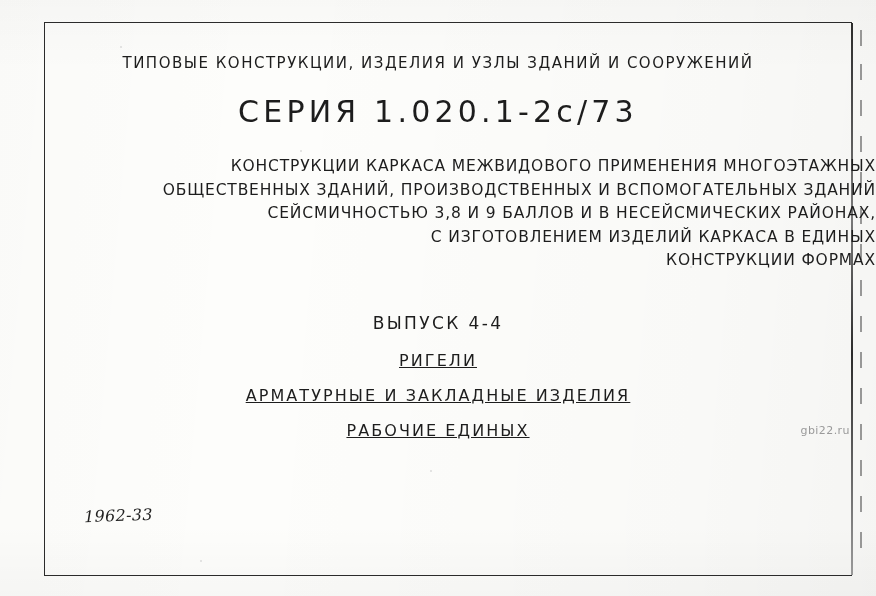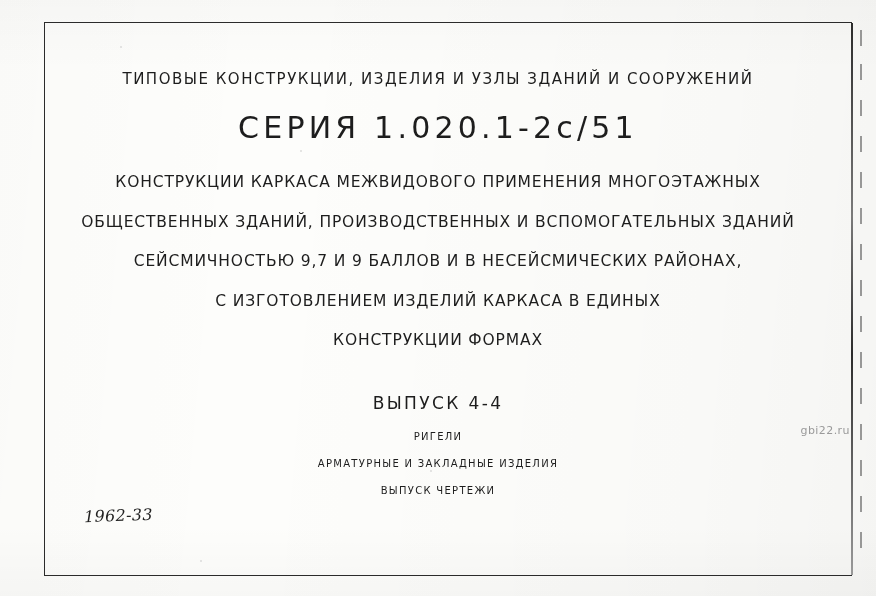--- a/index.html
+++ b/index.html
@@ -75,53 +75,54 @@
     right: 0;
     top: 54px;
     text-align: center;
     color: #1d1d1d;
   }
 
   .line {
     font-family: "DejaVu Sans", sans-serif;
     letter-spacing: 0.06em;
     white-space: pre;
-    margin-top: 16px;
   }
 
   .series-head {
     font-size: 15px;
     letter-spacing: 0.1em;
     margin-bottom: 22px;
   }
 
   .series-no {
     font-size: 30px;
     letter-spacing: 0.14em;
     margin-bottom: 26px;
   }
 
   .desc {
     font-size: 15.5px;
     line-height: 1.52;
     letter-spacing: 0.055em;
+    text-align: right;
   }
 
   .issue-block {
     margin-top: 40px;
   }
   .issue {
     font-size: 17px;
     letter-spacing: 0.14em;
     margin-bottom: 18px;
   }
   .issue-sub {
-    font-size: 10px;
+    font-size: 16px;
     letter-spacing: 0.13em;
     margin-bottom: 16px;
+    text-decoration: underline;
   }
 
   
   .watermark {
     position: absolute;
     right: 26px;
     top: 424px;
     font-size: 11px;
     color: #9a9a9a;
     letter-spacing: 0.04em;
@@ -174,35 +175,35 @@
     <i style="top:394px"></i>
     <i style="top:430px"></i>
     <i style="top:466px"></i>
     <i style="top:502px"></i>
   </div>
 
   <div class="content">
 
     <div class="line series-head">ТИПОВЫЕ КОНСТРУКЦИИ, ИЗДЕЛИЯ И УЗЛЫ ЗДАНИЙ И СООРУЖЕНИЙ</div>
 
-    <div class="line series-no">СЕРИЯ 1.020.1-2с/51</div>
+    <div class="line series-no">СЕРИЯ 1.020.1-2с/73</div>
 
     <div>
       <div class="line desc">КОНСТРУКЦИИ КАРКАСА МЕЖВИДОВОГО ПРИМЕНЕНИЯ МНОГОЭТАЖНЫХ</div>
       <div class="line desc">ОБЩЕСТВЕННЫХ ЗДАНИЙ, ПРОИЗВОДСТВЕННЫХ И ВСПОМОГАТЕЛЬНЫХ ЗДАНИЙ</div>
-      <div class="line desc">СЕЙСМИЧНОСТЬЮ 9,7 И 9 БАЛЛОВ И В НЕСЕЙСМИЧЕСКИХ РАЙОНАХ,</div>
+      <div class="line desc">СЕЙСМИЧНОСТЬЮ 3,8 И 9 БАЛЛОВ И В НЕСЕЙСМИЧЕСКИХ РАЙОНАХ,</div>
       <div class="line desc">С ИЗГОТОВЛЕНИЕМ ИЗДЕЛИЙ КАРКАСА В ЕДИНЫХ</div>
       <div class="line desc">КОНСТРУКЦИИ ФОРМАХ</div>
     </div>
 
     <div class="issue-block">
       <div class="line issue">ВЫПУСК 4-4</div>
       <div class="line issue-sub">РИГЕЛИ</div>
       <div class="line issue-sub">АРМАТУРНЫЕ И ЗАКЛАДНЫЕ ИЗДЕЛИЯ</div>
-      <div class="line issue-sub">ВЫПУСК ЧЕРТЕЖИ</div>
+      <div class="line issue-sub">РАБОЧИЕ ЕДИНЫХ</div>
     </div>
 
   </div>
 
   <div class="watermark">gbi22.ru</div>
 
   <div class="archive-no">1962-33</div>
 
   <span class="speck" style="left:120px; top:46px; width:2px; height:2px;"></span>
   <span class="speck" style="left:300px; top:150px; width:2px; height:2px;"></span>

